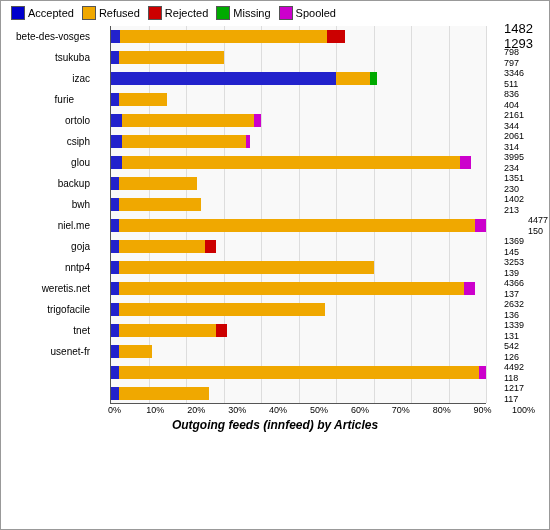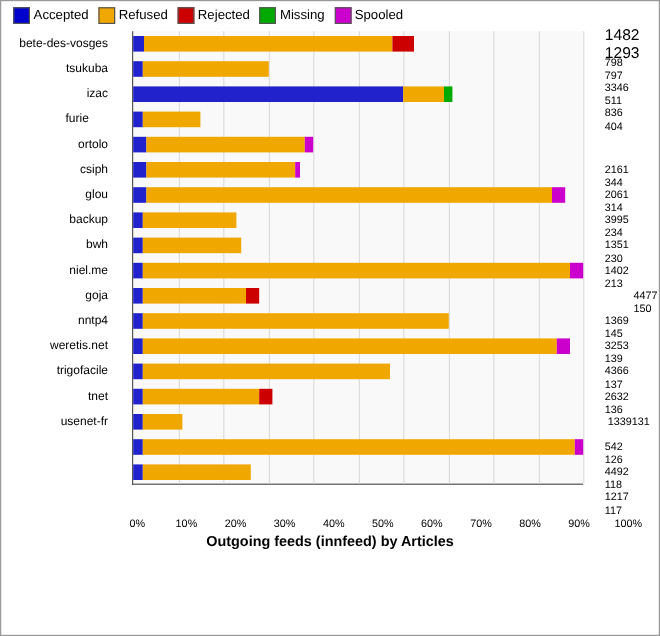--- a/index.html
+++ b/index.html
@@ -5,21 +5,21 @@
     * { margin: 0; padding: 0; box-sizing: border-box; }
     body { background: #fff; font-family: Arial, sans-serif; font-size: 11px; width: 550px; height: 530px; overflow: hidden; }
     
     .chart-container { width: 550px; height: 530px; background: #fff; border: 1px solid #999; padding: 5px; }
     
     
     .legend { display: flex; flex-wrap: wrap; align-items: center; gap: 8px; margin-bottom: 6px; padding-left: 5px; }
     .legend-item { display: flex; align-items: center; gap: 3px; font-size: 11px; }
     .legend-box { width: 14px; height: 14px; border: 1px solid #555; }
     
-    .chart-title { text-align: center; font-size: 12px; font-weight: bold; margin-top: 3px; }
+    .chart-title { text-align: center; font-size: 12px; font-weight: bold; margin-top: 3px; font-style: italic; }
   </style>
 </head>
 <body>
 
 <div class="chart-container">
 
   <div class="legend" id="legend-area">
       <div class="legend-item">
         <div class="legend-box" style="background: rgb(0, 0, 204);"></div>
         <span>Accepted</span>
@@ -169,21 +169,21 @@
           <span>797</span>
         </div>
         <div style="height: 21px; display: flex; flex-direction: column; justify-content: center; padding-left: 2px; font-size: 9px; line-height: 1.15;">
           <span>3346</span>
           <span>511</span>
         </div>
         <div style="height: 21px; display: flex; flex-direction: column; justify-content: center; padding-left: 2px; font-size: 9px; line-height: 1.15;">
           <span>836</span>
           <span>404</span>
         </div>
-        <div style="height: 21px; display: flex; flex-direction: column; justify-content: center; padding-left: 2px; font-size: 9px; line-height: 1.15; margin-top: 26px;">
+        <div style="height: 21px; display: flex; flex-direction: column; justify-content: center; padding-left: 2px; font-size: 9px; line-height: 1.15;">
           <span>2161</span>
           <span>344</span>
         </div>
         <div style="height: 21px; display: flex; flex-direction: column; justify-content: center; padding-left: 2px; font-size: 9px; line-height: 1.15;">
           <span>2061</span>
           <span>314</span>
         </div>
         <div style="height: 21px; display: flex; flex-direction: column; justify-content: center; padding-left: 2px; font-size: 9px; line-height: 1.15;">
           <span>3995</span>
           <span>234</span>
@@ -209,21 +209,21 @@
           <span>139</span>
         </div>
         <div style="height: 21px; display: flex; flex-direction: column; justify-content: center; padding-left: 2px; font-size: 9px; line-height: 1.15;">
           <span>4366</span>
           <span>137</span>
         </div>
         <div style="height: 21px; display: flex; flex-direction: column; justify-content: center; padding-left: 2px; font-size: 9px; line-height: 1.15;">
           <span>2632</span>
           <span>136</span>
         </div>
-        <div style="height: 21px; display: flex; justify-content: center; padding-left: 2px; font-size: 9px; line-height: 1.15;">
+        <div style="height: 21px; display: flex; flex-direction: column; justify-content: center; padding-left: 2px; font-size: 9px; line-height: 1.15;">
           <span>1339</span>
           <span>131</span>
         </div>
         <div style="height: 21px; display: flex; flex-direction: column; justify-content: center; padding-left: 2px; font-size: 9px; line-height: 1.15;">
           <span>542</span>
           <span>126</span>
         </div>
         <div style="height: 21px; display: flex; flex-direction: column; justify-content: center; padding-left: 2px; font-size: 9px; line-height: 1.15;">
           <span>4492</span>
           <span>118</span>

